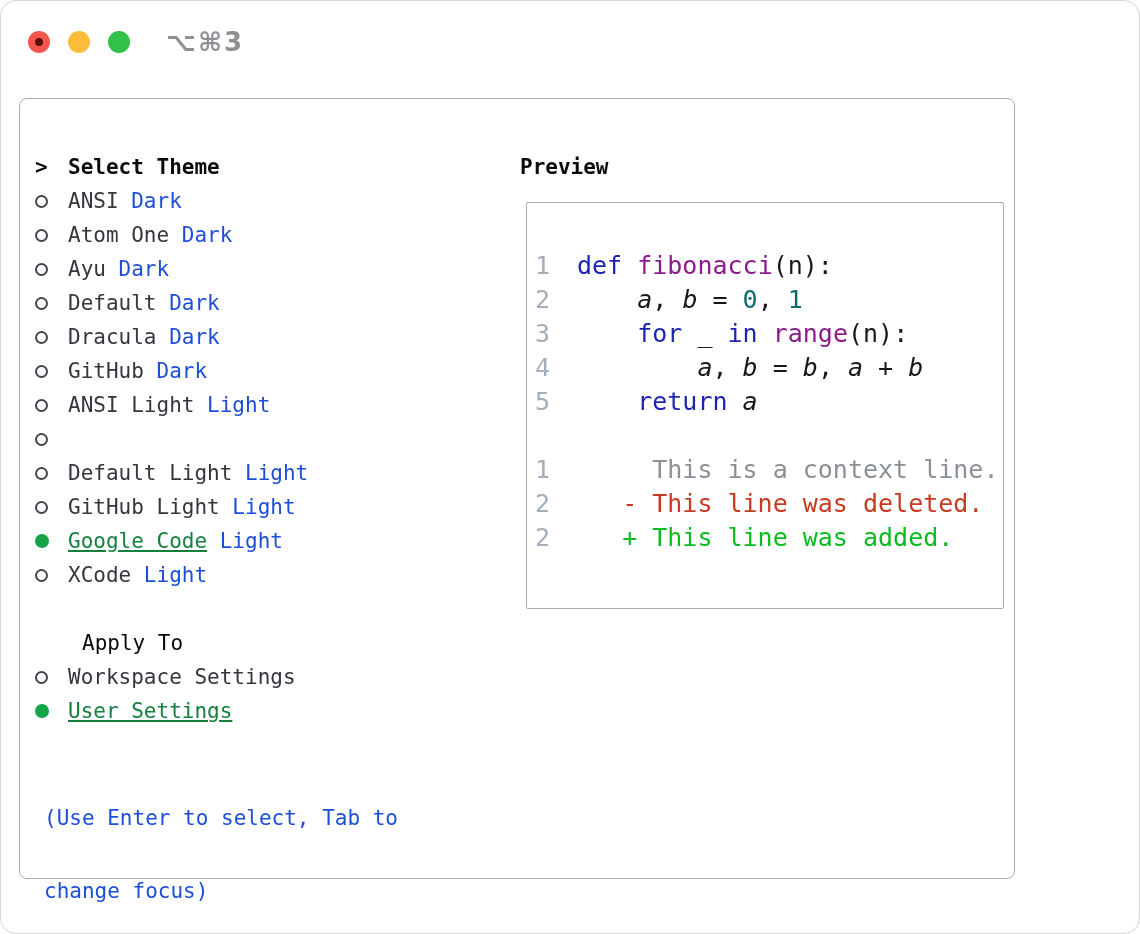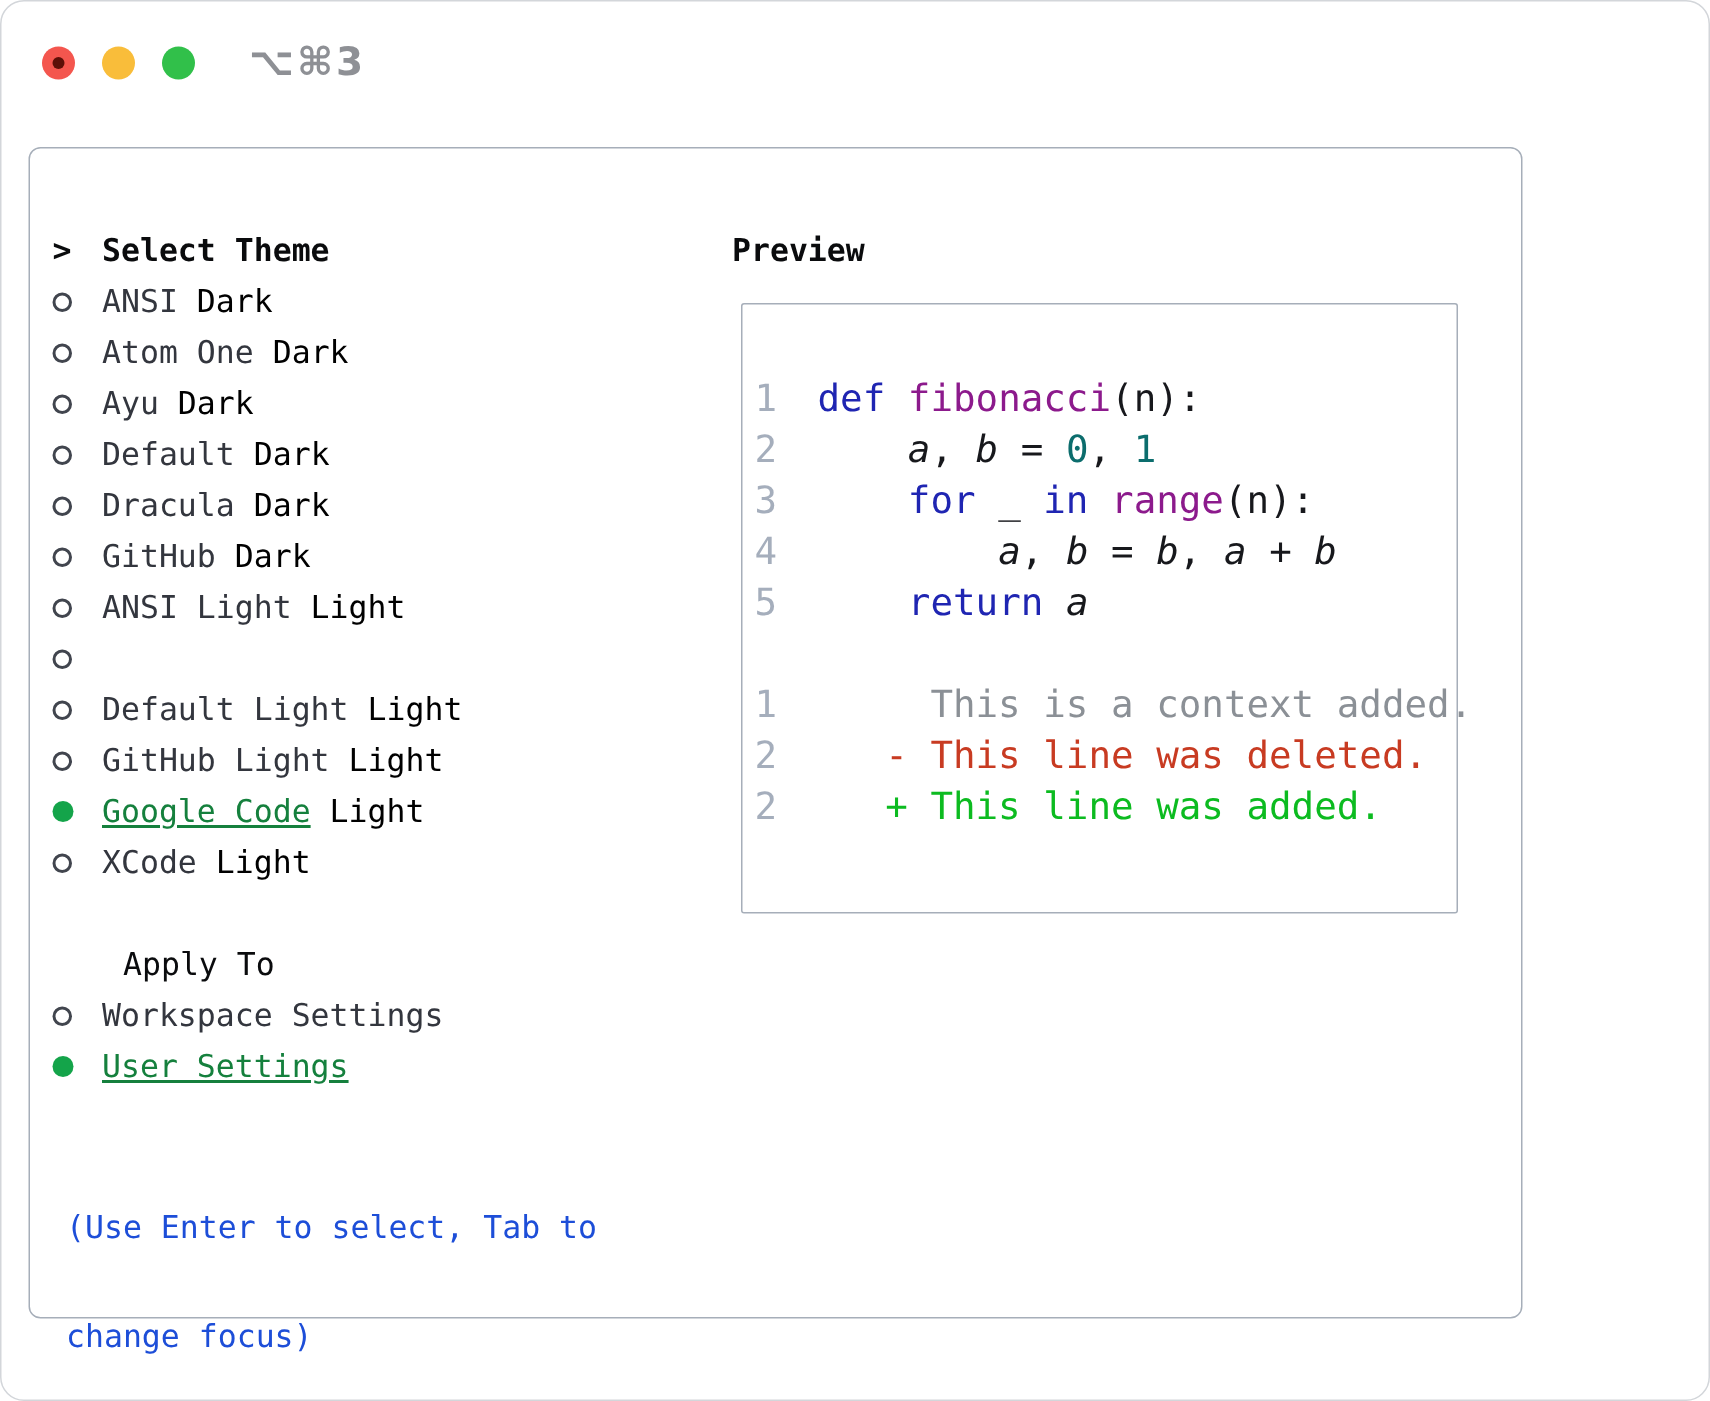--- a/index.html
+++ b/index.html
@@ -50,27 +50,27 @@
   .row { display:flex; align-items:center; height:34px; white-space:pre; }
   .marker { display:inline-block; width:33px; flex:none; }
   .title-marker { font-weight:bold; color:#0a0b0d; }
   .heading { font-weight:bold; color:#0a0b0d; }
   .subheading { color:#0a0b0d;margin-left:14px; }
   .radio {
     display:inline-block; width:13px; height:13px;
     border:2px solid #41454e; border-radius:50%; box-sizing:border-box;
   }
   .radio.on { background:#14a44a; border:none; width:14px; height:14px; }
-  .variant { color:#000000;margin-top:12px; }
+  .variant { color:#1d4ed8;margin-top:12px; }
   .item-name.sel { color:#15803d;text-decoration:underline; }
   .spacer { height:34px; }
   .help-line { height:34px; line-height:34px; color:#1d4ed8; white-space:pre; margin-left:9px;margin-top:39px; }
 
   
-  .right-col { position:absolute; left:468px; top:51px; }
+  .right-col { position:absolute; left:500px; top:51px; }
   .preview-title { height:34px; line-height:34px; font-weight:bold; font-size:21px; color:#0a0b0d; }
   .preview-box {
     margin-top:18px; margin-left:6px;
     width:478px; height:407px;
     box-sizing:border-box;
     border:1.5px solid #a6aeb9;
     border-radius:2px;
     padding:46px 0 0 8px;
     background:#ffffff;
   }
@@ -143,21 +143,21 @@
       <div class="preview-box">
         <div id="code-lines">
             <div class="pline"><span class="ln">1</span><span class="tok-kwd">def</span><span class="tok-pln"> </span><span class="tok-fn">fibonacci</span><span class="tok-pln">(</span><span class="tok-pln">n</span><span class="tok-pln">):</span></div>
             <div class="pline"><span class="ln">2</span><span class="tok-pln">    </span><span class="tok-var">a</span><span class="tok-pln">, </span><span class="tok-var">b</span><span class="tok-pln"> = </span><span class="tok-lit">0</span><span class="tok-pln">, </span><span class="tok-lit">1</span></div>
             <div class="pline"><span class="ln">3</span><span class="tok-pln">    </span><span class="tok-kwd">for</span><span class="tok-pln"> _ </span><span class="tok-kwd">in</span><span class="tok-pln"> </span><span class="tok-fn">range</span><span class="tok-pln">(</span><span class="tok-pln">n</span><span class="tok-pln">):</span></div>
             <div class="pline"><span class="ln">4</span><span class="tok-pln">        </span><span class="tok-var">a</span><span class="tok-pln">, </span><span class="tok-var">b</span><span class="tok-pln"> = </span><span class="tok-var">b</span><span class="tok-pln">, </span><span class="tok-var">a</span><span class="tok-pln"> + </span><span class="tok-var">b</span></div>
             <div class="pline"><span class="ln">5</span><span class="tok-pln">    </span><span class="tok-kwd">return</span><span class="tok-pln"> </span><span class="tok-var">a</span></div>
           </div>
         <div class="pline"></div>
         <div id="diff-lines">
-            <div class="pline"><span class="ln">1</span><span class="diff-ctx">     This is a context added.</span></div>
+            <div class="pline"><span class="ln">1</span><span class="diff-ctx">     This is a context line.</span></div>
             <div class="pline"><span class="ln">2</span><span class="diff-del">   - This line was deleted.</span></div>
             <div class="pline"><span class="ln">2</span><span class="diff-add">   + This line was added.</span></div>
           </div>
       </div>
     </div>
 
   </div>
 </div>
 
 </body></html>

